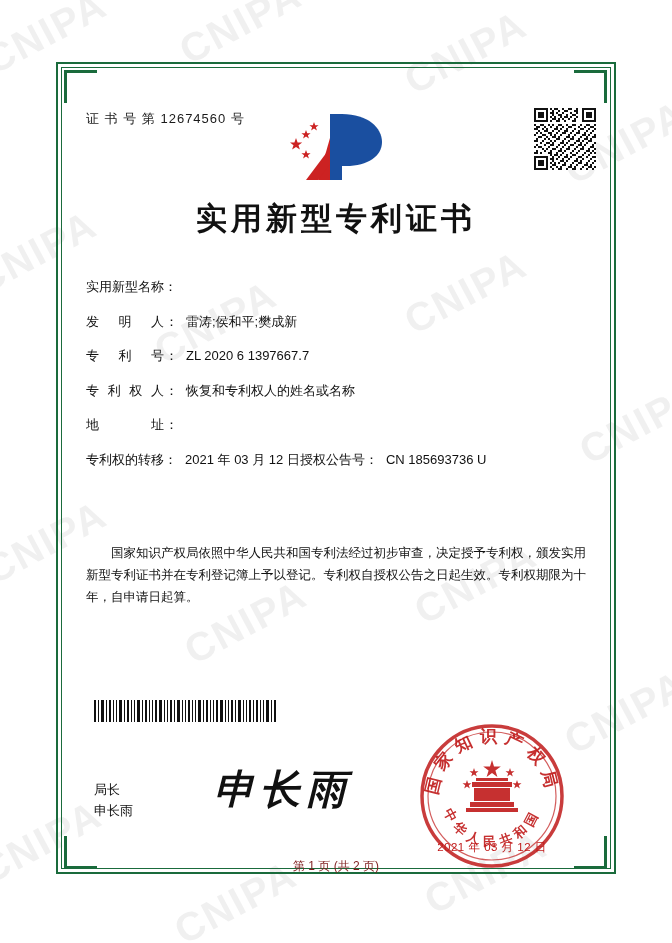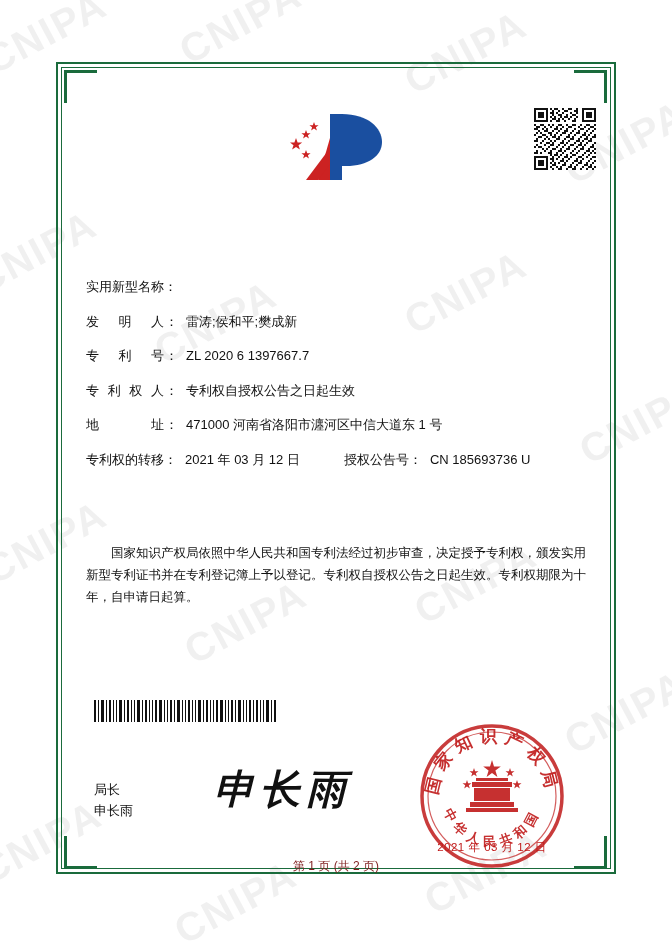--- a/index.html
+++ b/index.html
@@ -133,21 +133,20 @@
   .field-label.spread {
     display: inline-flex;
     justify-content: space-between;
     width: 92px;
   }
   .field-value {
     margin-left: 8px;
     white-space: nowrap;
   }
   .field-row.dual .second-label {
-    margin-left: 44px;
     white-space: nowrap;
     font-family: Liberation Serif, serif;
   }
 
   
   .paragraphs {
     position: absolute;
     left: 86px;
     top: 542px;
     width: 500px;
@@ -254,20 +253,21 @@
 
 <div class="page">
 
   <div class="border-outer"></div>
   <div class="border-inner"></div>
   <div class="corner tl"></div>
   <div class="corner tr"></div>
   <div class="corner bl"></div>
   <div class="corner br"></div>
 
+  <div class="cert-no">证 书 号 第 12674560 号</div>
 
   <div class="logo">
     <svg viewBox="0 0 96 78" width="96" height="78">
       <path d="M40 6 L40 72 L52 72 L52 6 Z" fill="#1a4fa0"></path>
       <path d="M52 6 C78 6 92 20 92 34 C92 48 78 58 56 58 L52 58 Z" fill="#1a4fa0"></path>
       <path d="M40 30 L40 72 L28 72 Z" fill="#cc2222"></path>
       <path d="M40 40 L16 72 L28 72 L40 56 Z" fill="#cc2222"></path>
       <g fill="#cc2222">
         <polygon points="6,30 7.6,34.4 12.2,34.4 8.5,37.2 9.9,41.6 6,38.9 2.1,41.6 3.5,37.2 -0.2,34.4 4.4,34.4"></polygon>
         <polygon points="16,22 17.2,25.2 20.6,25.2 17.9,27.3 18.9,30.6 16,28.6 13.1,30.6 14.1,27.3 11.4,25.2 14.8,25.2"></polygon>
@@ -522,20 +522,21 @@
           <rect x="12" y="30" width="2" height="1"></rect>
         <rect x="16" y="30" width="1" height="1"></rect>
           <rect x="19" y="30" width="2" height="1"></rect>
         <rect x="23" y="30" width="1" height="1"></rect>
           <rect x="26" y="30" width="1" height="1"></rect>
         <rect x="29" y="30" width="1" height="1"></rect>
       </g>
     </svg>
   </div>
 
+  <div class="title">实用新型专利证书</div>
 
   <div class="fields">
     <div class="field-row">
       <span class="field-label">实用新型名称：</span>
     </div>
     <div class="field-row">
       <span class="field-label spread" style="display: inline-flex; justify-content: space-between; width: 92px;">
           <span style="display: inline-flex; justify-content: space-between; width: 78px;">
             <span>发</span>
             <span>明</span>
@@ -560,31 +561,30 @@
     <div class="field-row">
       <span class="field-label spread" style="display: inline-flex; justify-content: space-between; width: 92px;">
           <span style="display: inline-flex; justify-content: space-between; width: 78px;">
             <span>专</span>
             <span>利</span>
             <span>权</span>
             <span>人</span>
           </span>
           <span>：</span>
         </span>
-      <span class="field-value">专利权自授权公告之日起生效</span>
+      <span class="field-value">恢复和专利权人的姓名或名称</span>
     </div>
     <div class="field-row">
       <span class="field-label spread" style="display: inline-flex; justify-content: space-between; width: 92px;">
           <span style="display: inline-flex; justify-content: space-between; width: 78px;">
             <span>地</span>
             <span>址</span>
           </span>
           <span>：</span>
         </span>
-      <span class="field-value">471000 河南省洛阳市瀍河区中信大道东 1 号</span>
     </div>
     <div class="field-row dual" style="margin-top:4px">
       <span class="field-label">专利权的转移：</span>
       <span class="field-value">2021 年 03 月 12 日</span>
       <span class="second-label">授权公告号：</span>
       <span class="field-value">CN 185693736 U</span>
     </div>
   </div>
 
   <div class="paragraphs">

